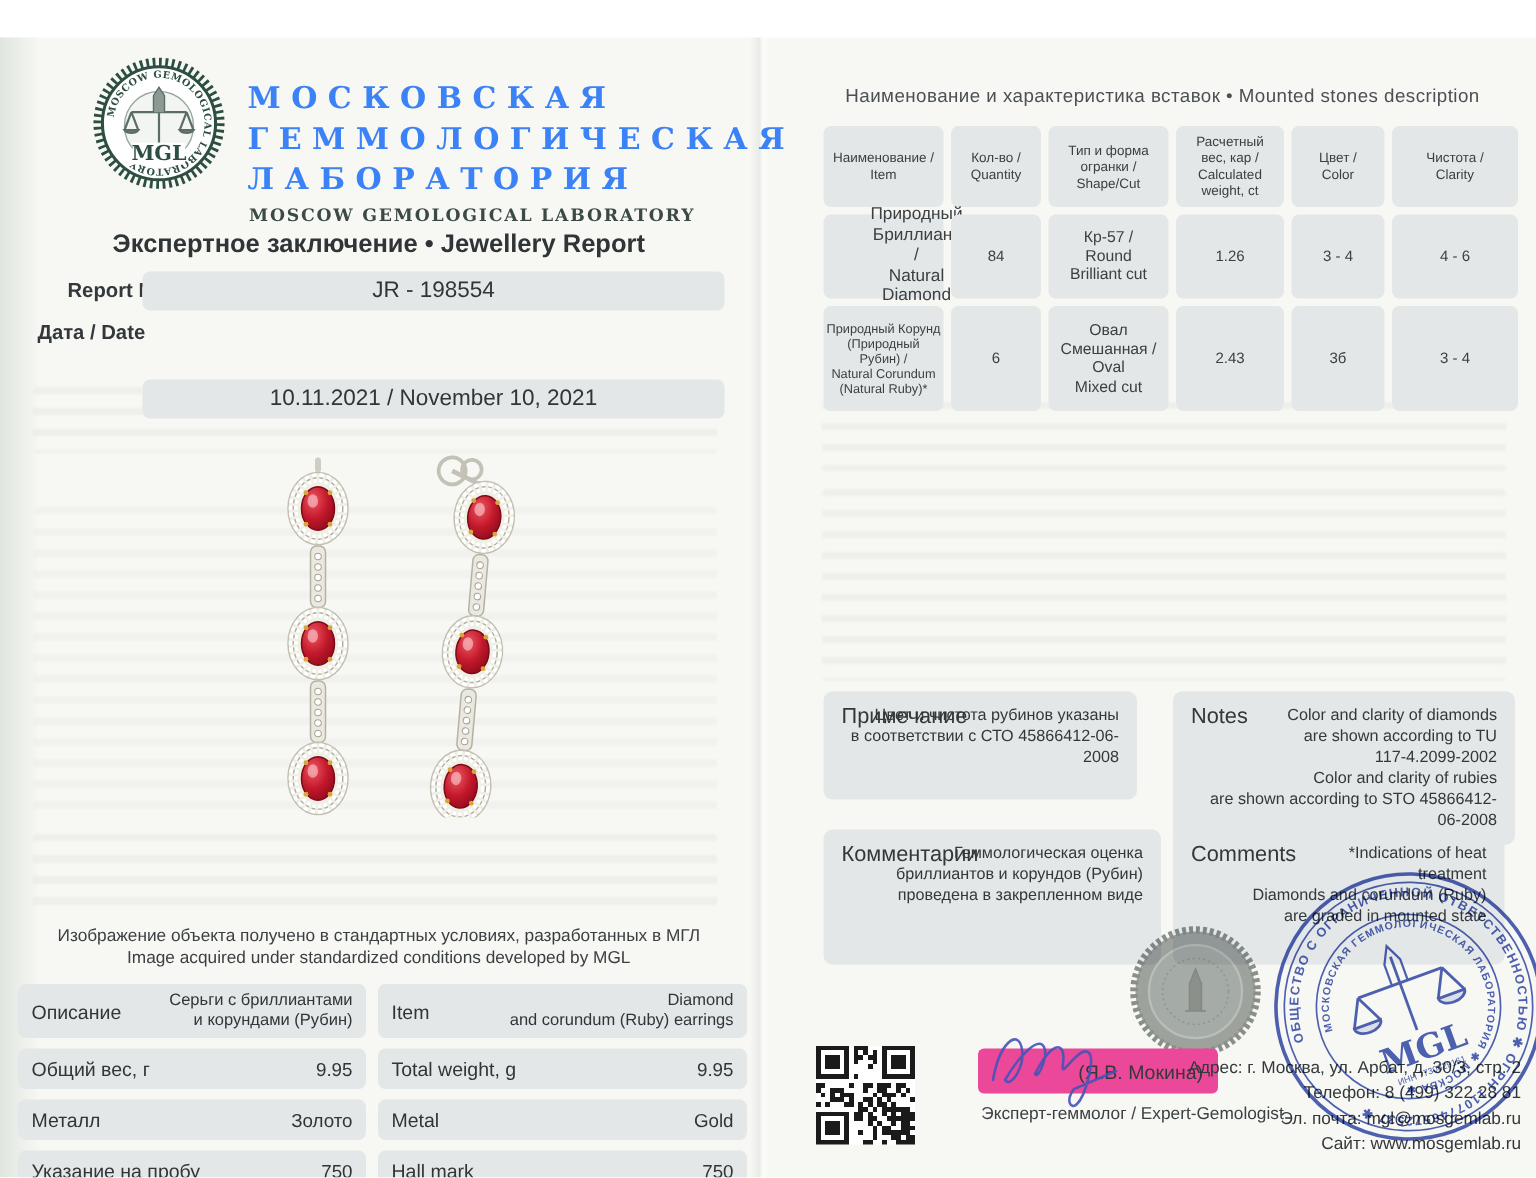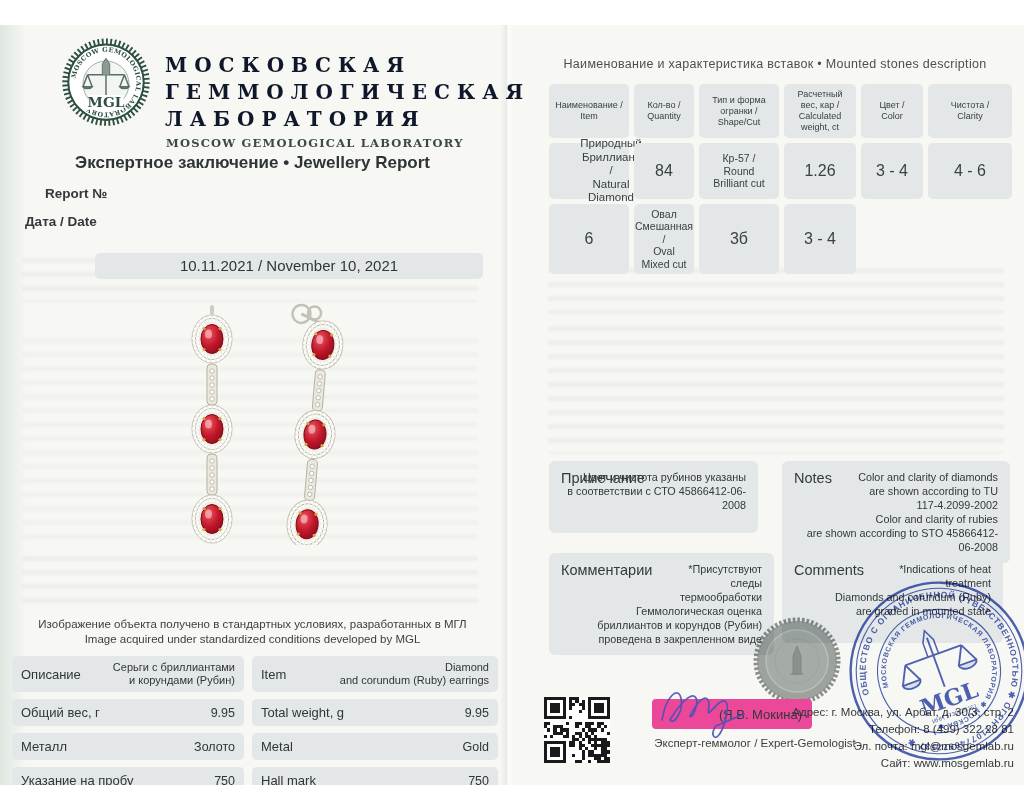--- a/index.html
+++ b/index.html
@@ -9,21 +9,21 @@
   .page::before{content:"";position:absolute;left:0;top:0;bottom:0;width:26px;
         background:linear-gradient(90deg,#dfe6df,rgba(223,230,223,0));pointer-events:none;}
   .fold{position:absolute;top:25px;bottom:0;left:500px;width:14px;
         background:linear-gradient(90deg,rgba(0,0,0,0),rgba(120,130,125,.10) 45%,rgba(255,255,255,.6) 60%,rgba(0,0,0,0));}
   .gbox{background:#e3e7e8;border-radius:5px;}
   .pre{white-space:pre-line;}
   .ghost{position:absolute;border-radius:3px;opacity:.55;filter:blur(1.1px);
         background:repeating-linear-gradient(180deg,rgba(125,145,135,.14) 0 5px,rgba(0,0,0,0) 5px 14px);}
   
   .org-name{position:absolute;left:165px;top:52px;font-family:"DejaVu Serif",serif;font-weight:bold;
-        font-size:20px;line-height:27px;letter-spacing:7px;color:#0f172a;}
+        font-size:20px;line-height:27px;letter-spacing:7px;color:#3b82f6;}
   .org-name-en{position:absolute;left:166px;top:136px;font-family:"DejaVu Serif",serif;font-weight:bold;
         font-size:11.5px;letter-spacing:1.2px;color:#3c4a46;}
   .report-title{position:absolute;left:0;top:153px;width:505px;text-align:center;
         font-size:17px;font-weight:bold;color:#2f3437;}
   .hdr-label{position:absolute;left:25px;font-weight:bold;font-size:13.5px;color:#33383b;}
   .hdr-value{position:absolute;left:95px;width:388px;height:26px;line-height:26px;
         text-align:center;font-size:15px;color:#303538;}
   .caption{position:absolute;left:0;width:505px;text-align:center;font-size:11.5px;color:#3a3f42;line-height:15px;}
   .details{position:absolute;left:12px;top:656px;width:486px;display:grid;
         grid-template-columns:232px 246px;grid-auto-rows:min-content;gap:7px 8px;}
@@ -35,21 +35,21 @@
   
   .stones-title{position:absolute;left:540px;top:57px;width:470px;text-align:center;
         font-size:12.5px;color:#4a5053;letter-spacing:.3px;}
   .stones{position:absolute;left:549px;top:84px;display:grid;
         grid-template-columns:80px 60px 80px 72px 62px 84px;gap:5px;}
   .scell{display:flex;align-items:center;justify-content:center;text-align:center;
         background:#e3e7e8;border-radius:5px;padding:3px 2px;}
   .scell.h{height:48px;font-size:9px;line-height:11px;color:#3b4043;}
   .r1{height:50px;} .r2{height:64px;}
   .fs12{font-size:11.5px;line-height:13.5px;padding-left:46px;} .fs10{font-size:10.5px;line-height:12.5px;}
-  .fs9{font-size:8.5px;line-height:10px;} .num{font-size:16px;}
+  .fs9{font-size:8.5px;line-height:10px;} .num{font-size:10px;}
   .notebox{position:absolute;background:#e3e7e8;border-radius:6px;padding:9px 12px;box-sizing:border-box;}
   .notebox .nlab{position:absolute;left:12px;top:9px;font-size:14.5px;color:#33383b;}
   .notebox .ntxt{text-align:right;font-size:10.8px;line-height:14px;color:#33383b;}
   .notebox .ntxt + .ntxt{margin-top:0;}
   .expert-role{position:absolute;left:640px;top:737px;width:230px;text-align:center;font-size:11.5px;color:#3b4043;}
   .sig-box{position:absolute;left:652px;top:699px;width:160px;height:30px;display:flex;
         align-items:center;justify-content:flex-end;padding-right:10px;box-sizing:border-box;
         background:#ec4899;border-radius:4px;font-size:13px;color:#33383b;}
   .contact{position:absolute;right:10px;top:704px;text-align:right;font-size:11.5px;line-height:17px;color:#33383b;}
   .stamp{position:absolute;left:846px;top:578px;width:186px;height:186px;mix-blend-mode:multiply;opacity:.9;}
@@ -98,20 +98,21 @@
   <div class="org-name">
     <div>МОСКОВСКАЯ</div>
     <div>ГЕММОЛОГИЧЕСКАЯ</div>
     <div>ЛАБОРАТОРИЯ</div>
   </div>
   <div class="org-name-en">MOSCOW GEMOLOGICAL LABORATORY</div>
 
   <div class="report-title">Экспертное заключение • Jewellery Report</div>
 
   <div class="hdr-label" style="top:186px;padding-left:20px;">Report №</div>
+  <div class="hdr-value gbox" style="top:181px;">JR - 198554</div>
   <div class="hdr-label" style="top:214px;">Дата / Date</div>
   <div class="hdr-value gbox" style="top:209px;margin-top:44px;">10.11.2021 / November 10, 2021</div>
 
   <svg class="earrings" viewBox="0 0 270 245">
     <defs>
       <radialGradient id="ruby" cx="35%" cy="30%" r="80%">
         <stop offset="0%" stop-color="#ef5560"></stop>
           <stop offset="55%" stop-color="#c2182b"></stop>
           <stop offset="100%" stop-color="#8c0a1c"></stop>
       </radialGradient>
@@ -221,46 +222,49 @@
 Natural
 Diamond</div>
     <div class="scell r1 num">84</div>
     <div class="scell r1 fs10 pre">Кр-57 /
 Round
 Brilliant cut</div>
     <div class="scell r1 num">1.26</div>
     <div class="scell r1 num">3 - 4</div>
     <div class="scell r1 num">4 - 6</div>
 
+    <div class="scell r2 fs9 pre">Природный Корунд
+(Природный Рубин) /
+Natural Corundum
+(Natural Ruby)*</div>
     <div class="scell r2 num">6</div>
     <div class="scell r2 fs10 pre">Овал
 Смешанная /
 Oval
 Mixed cut</div>
+    <div class="scell r2 num">2.43</div>
     <div class="scell r2 num">3б</div>
     <div class="scell r2 num">3 - 4</div>
   </div>
 
   <div class="notebox" style="left:549px;top:461px;width:209px;min-height:72px;">
     <span class="nlab">Примечание</span>
     <div class="ntxt pre">Цвет и чистота рубинов указаны
 в соответствии с СТО 45866412-06-2008</div>
   </div>
   <div class="notebox" style="left:782px;top:461px;width:228px;min-height:72px;">
     <span class="nlab">Notes</span>
     <div class="ntxt pre" style="margin-left:64px;">Color and clarity of diamonds
 are shown according to TU 117-4.2099-2002</div>
     <div class="ntxt pre">Color and clarity of rubies
 are shown according to STO 45866412-06-2008</div>
   </div>
 
   <div class="notebox" style="left:549px;top:553px;width:225px;min-height:90px;">
     <span class="nlab">Комментарии</span>
-    <div class="ntxt pre" style="margin-left:95px;">*Присутствуют
-следы термообработки</div>
     <div class="ntxt pre">Геммологическая оценка
 бриллиантов и корундов (Рубин)
 проведена в закрепленном виде</div>
   </div>
   <div class="notebox" style="left:782px;top:553px;width:221px;min-height:90px;">
     <span class="nlab">Comments</span>
     <div class="ntxt pre" style="margin-left:78px;">*Indications of heat treatment</div>
     <div class="ntxt pre">Diamonds and corundum (Ruby)
 are graded in mounted state</div>
   </div>

